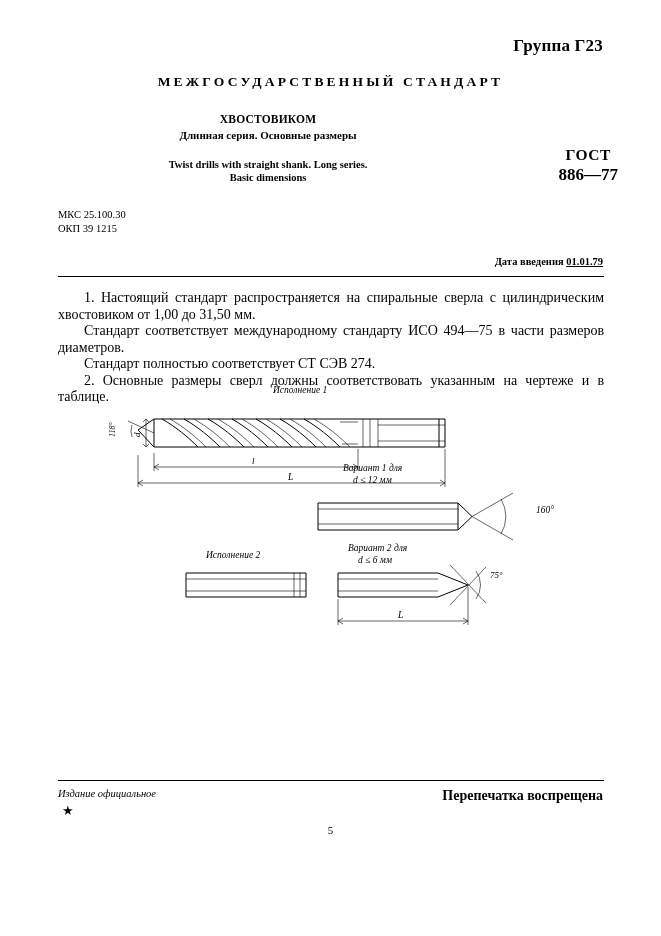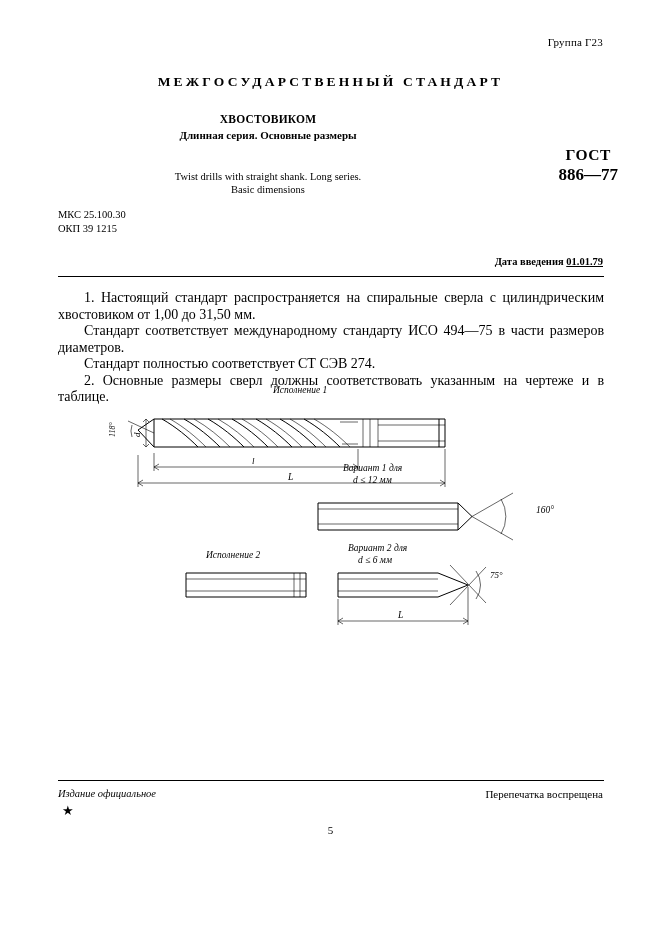--- a/index.html
+++ b/index.html
@@ -19,22 +19,22 @@
     position: absolute;
     left: 0; top: 0;
     width: 661px;
     height: 936px;
     background: #fff;
   }
   .group-code {
     position: absolute;
     right: 58px;
     top: 36px;
-    font-size: 11px;
-    font-weight: normal;
+    font-size: 17px;
+    font-weight: bold;
     letter-spacing: 0.2px;
   }
   .std-header {
     position: absolute;
     left: 0;
     top: 74px;
     width: 661px;
     text-align: center;
     font-size: 13.5px;
     font-weight: bold;
@@ -52,24 +52,24 @@
     font-weight: bold;
     line-height: 14px;
     letter-spacing: 0.2px;
   }
   .title-sub {
     margin-top: 3px;
     font-size: 11px;
     font-weight: bold;
   }
   .title-en {
-    margin-top: 29px;
+    margin-top: 17px;
     font-size: 10.5px;
     line-height: 13px;
-    font-weight: normal;
+    font-weight: bold;
   }
   .gost-block {
     position: absolute;
     right: 43px;
     top: 146px;
     text-align: center;
     font-weight: bold;
   }
   .gost-word {
     font-size: 15.5px;
@@ -128,22 +128,22 @@
     position: absolute;
     left: 58px;
     top: 788px;
     font-size: 10.5px;
     font-style: italic;
   }
   .footer-right {
     position: absolute;
     right: 58px;
     top: 788px;
-    font-size: 11px;
-    font-weight: normal;
+    font-size: 14px;
+    font-weight: bold;
   }
   .star {
     position: absolute;
     left: 62px;
     top: 804px;
     font-size: 13px;
     line-height: 13px;
   }
   .page-num {
     position: absolute;

